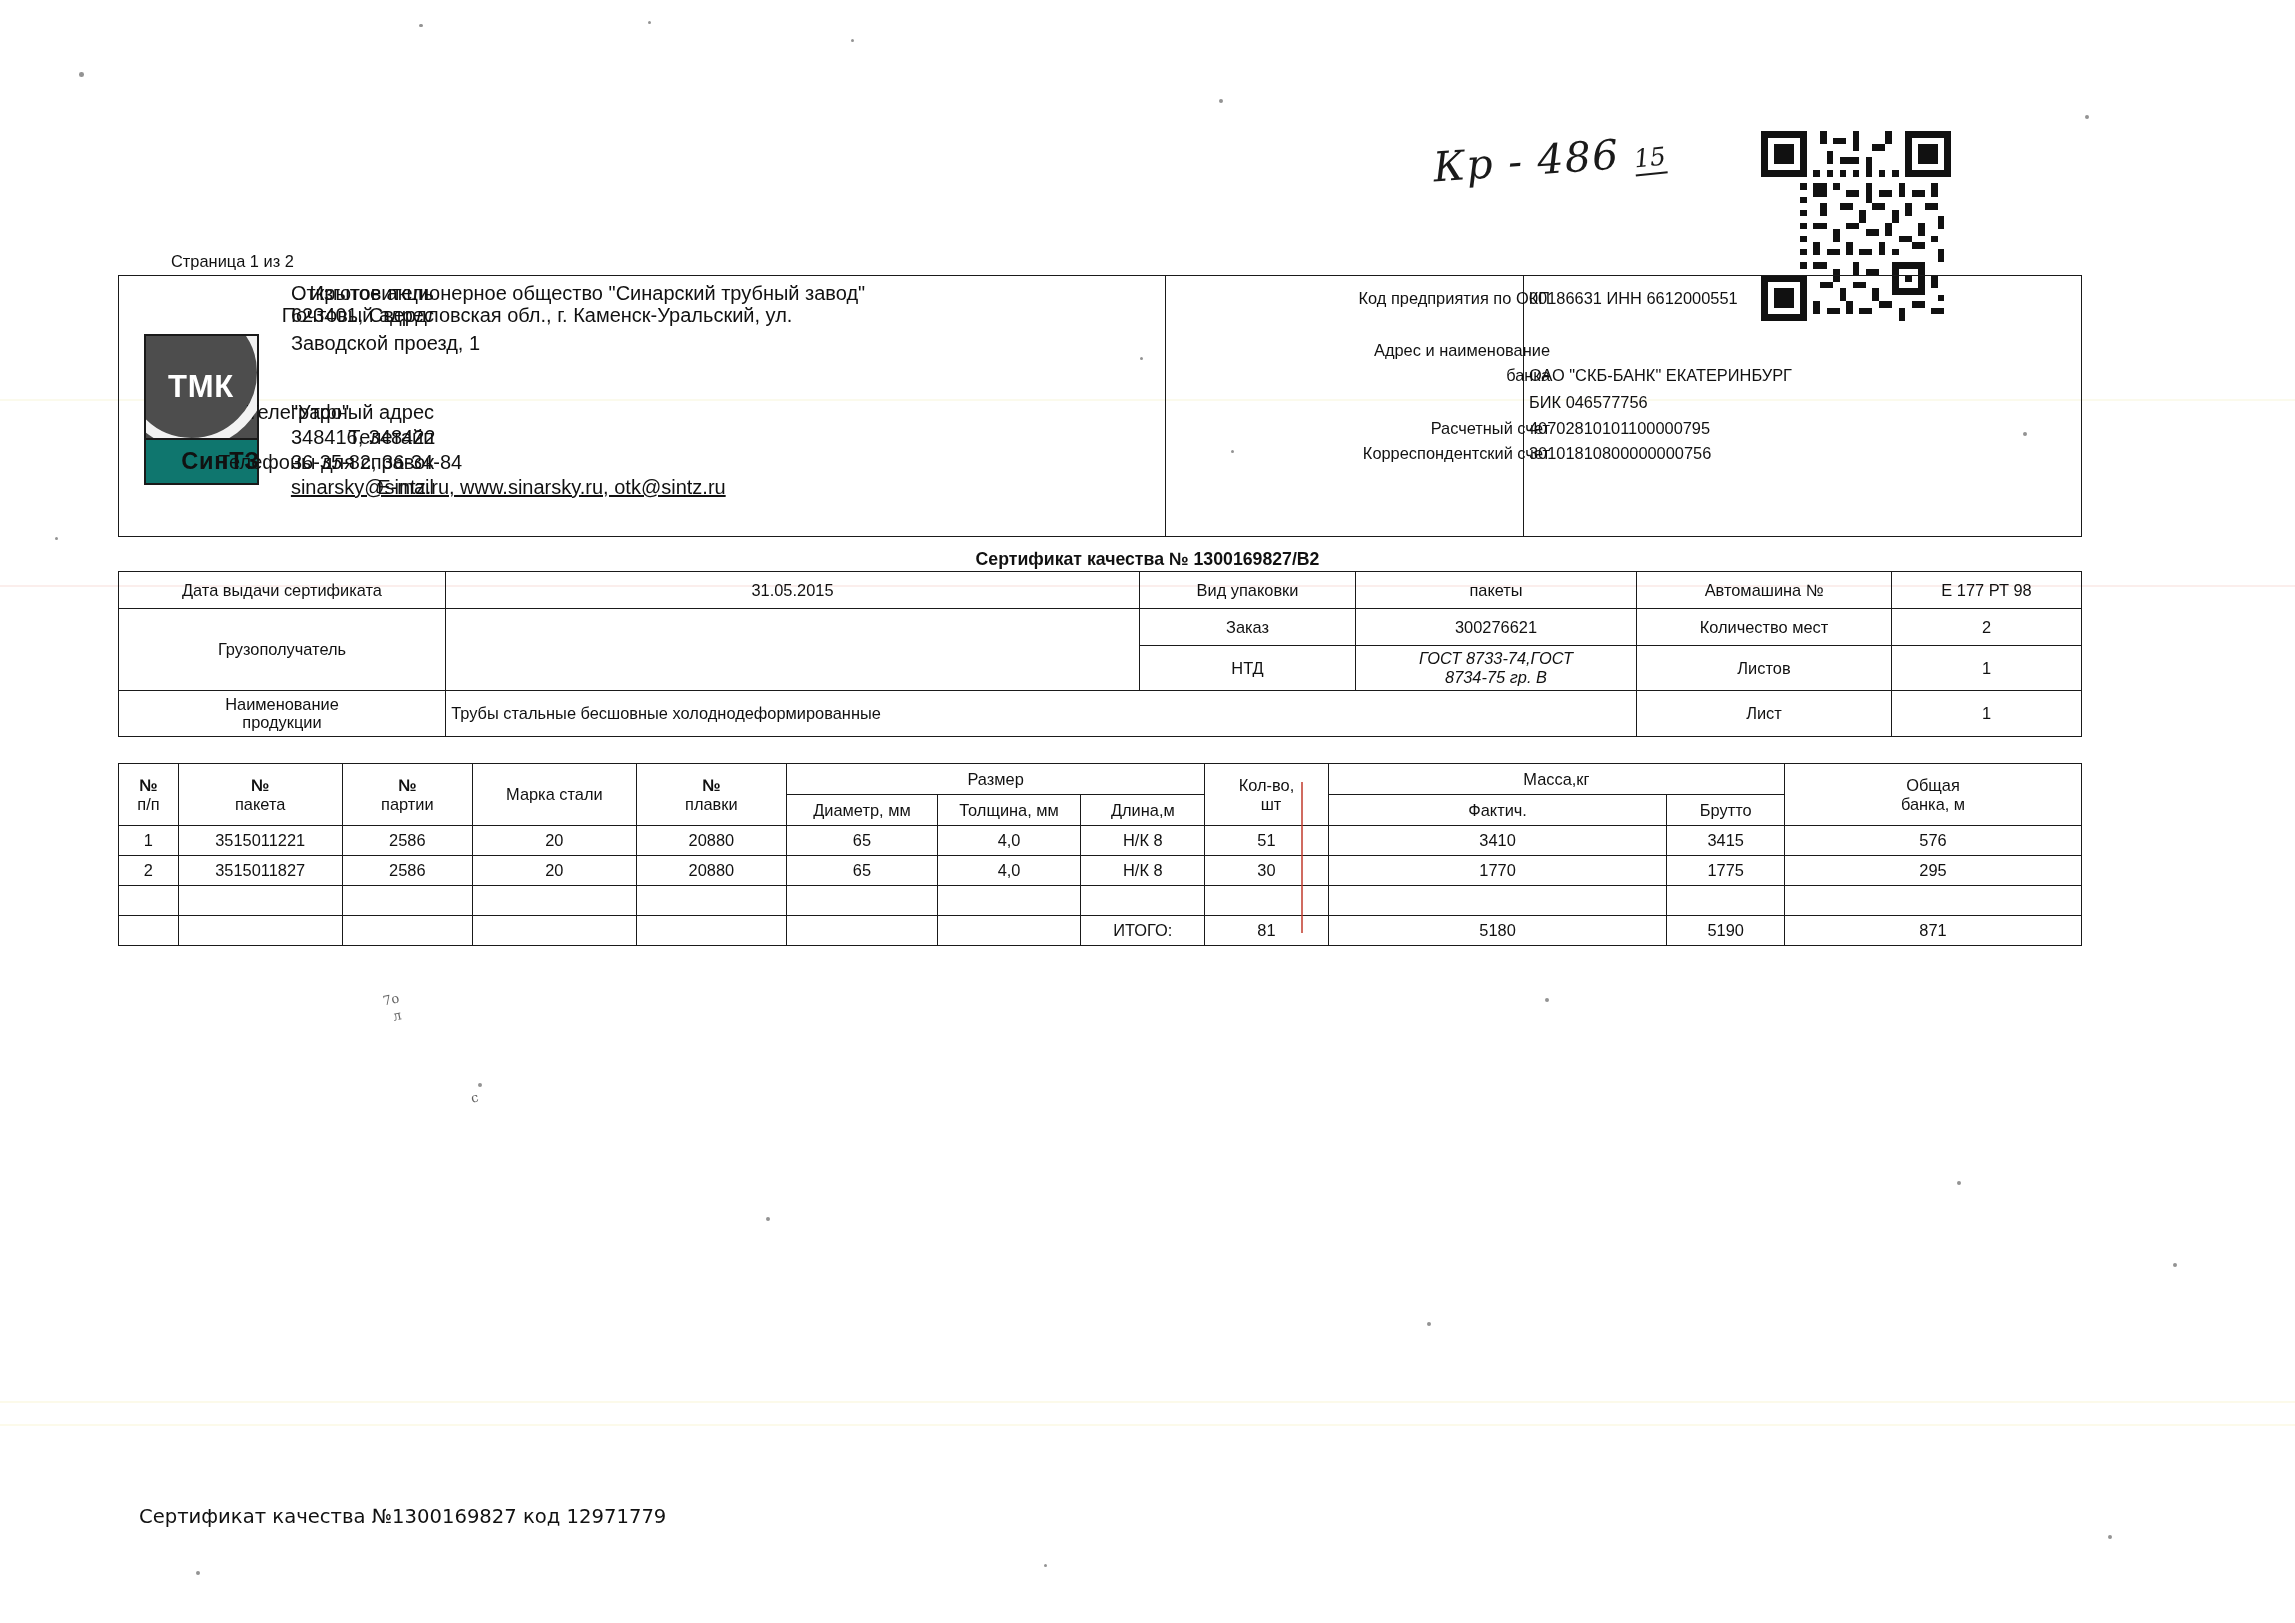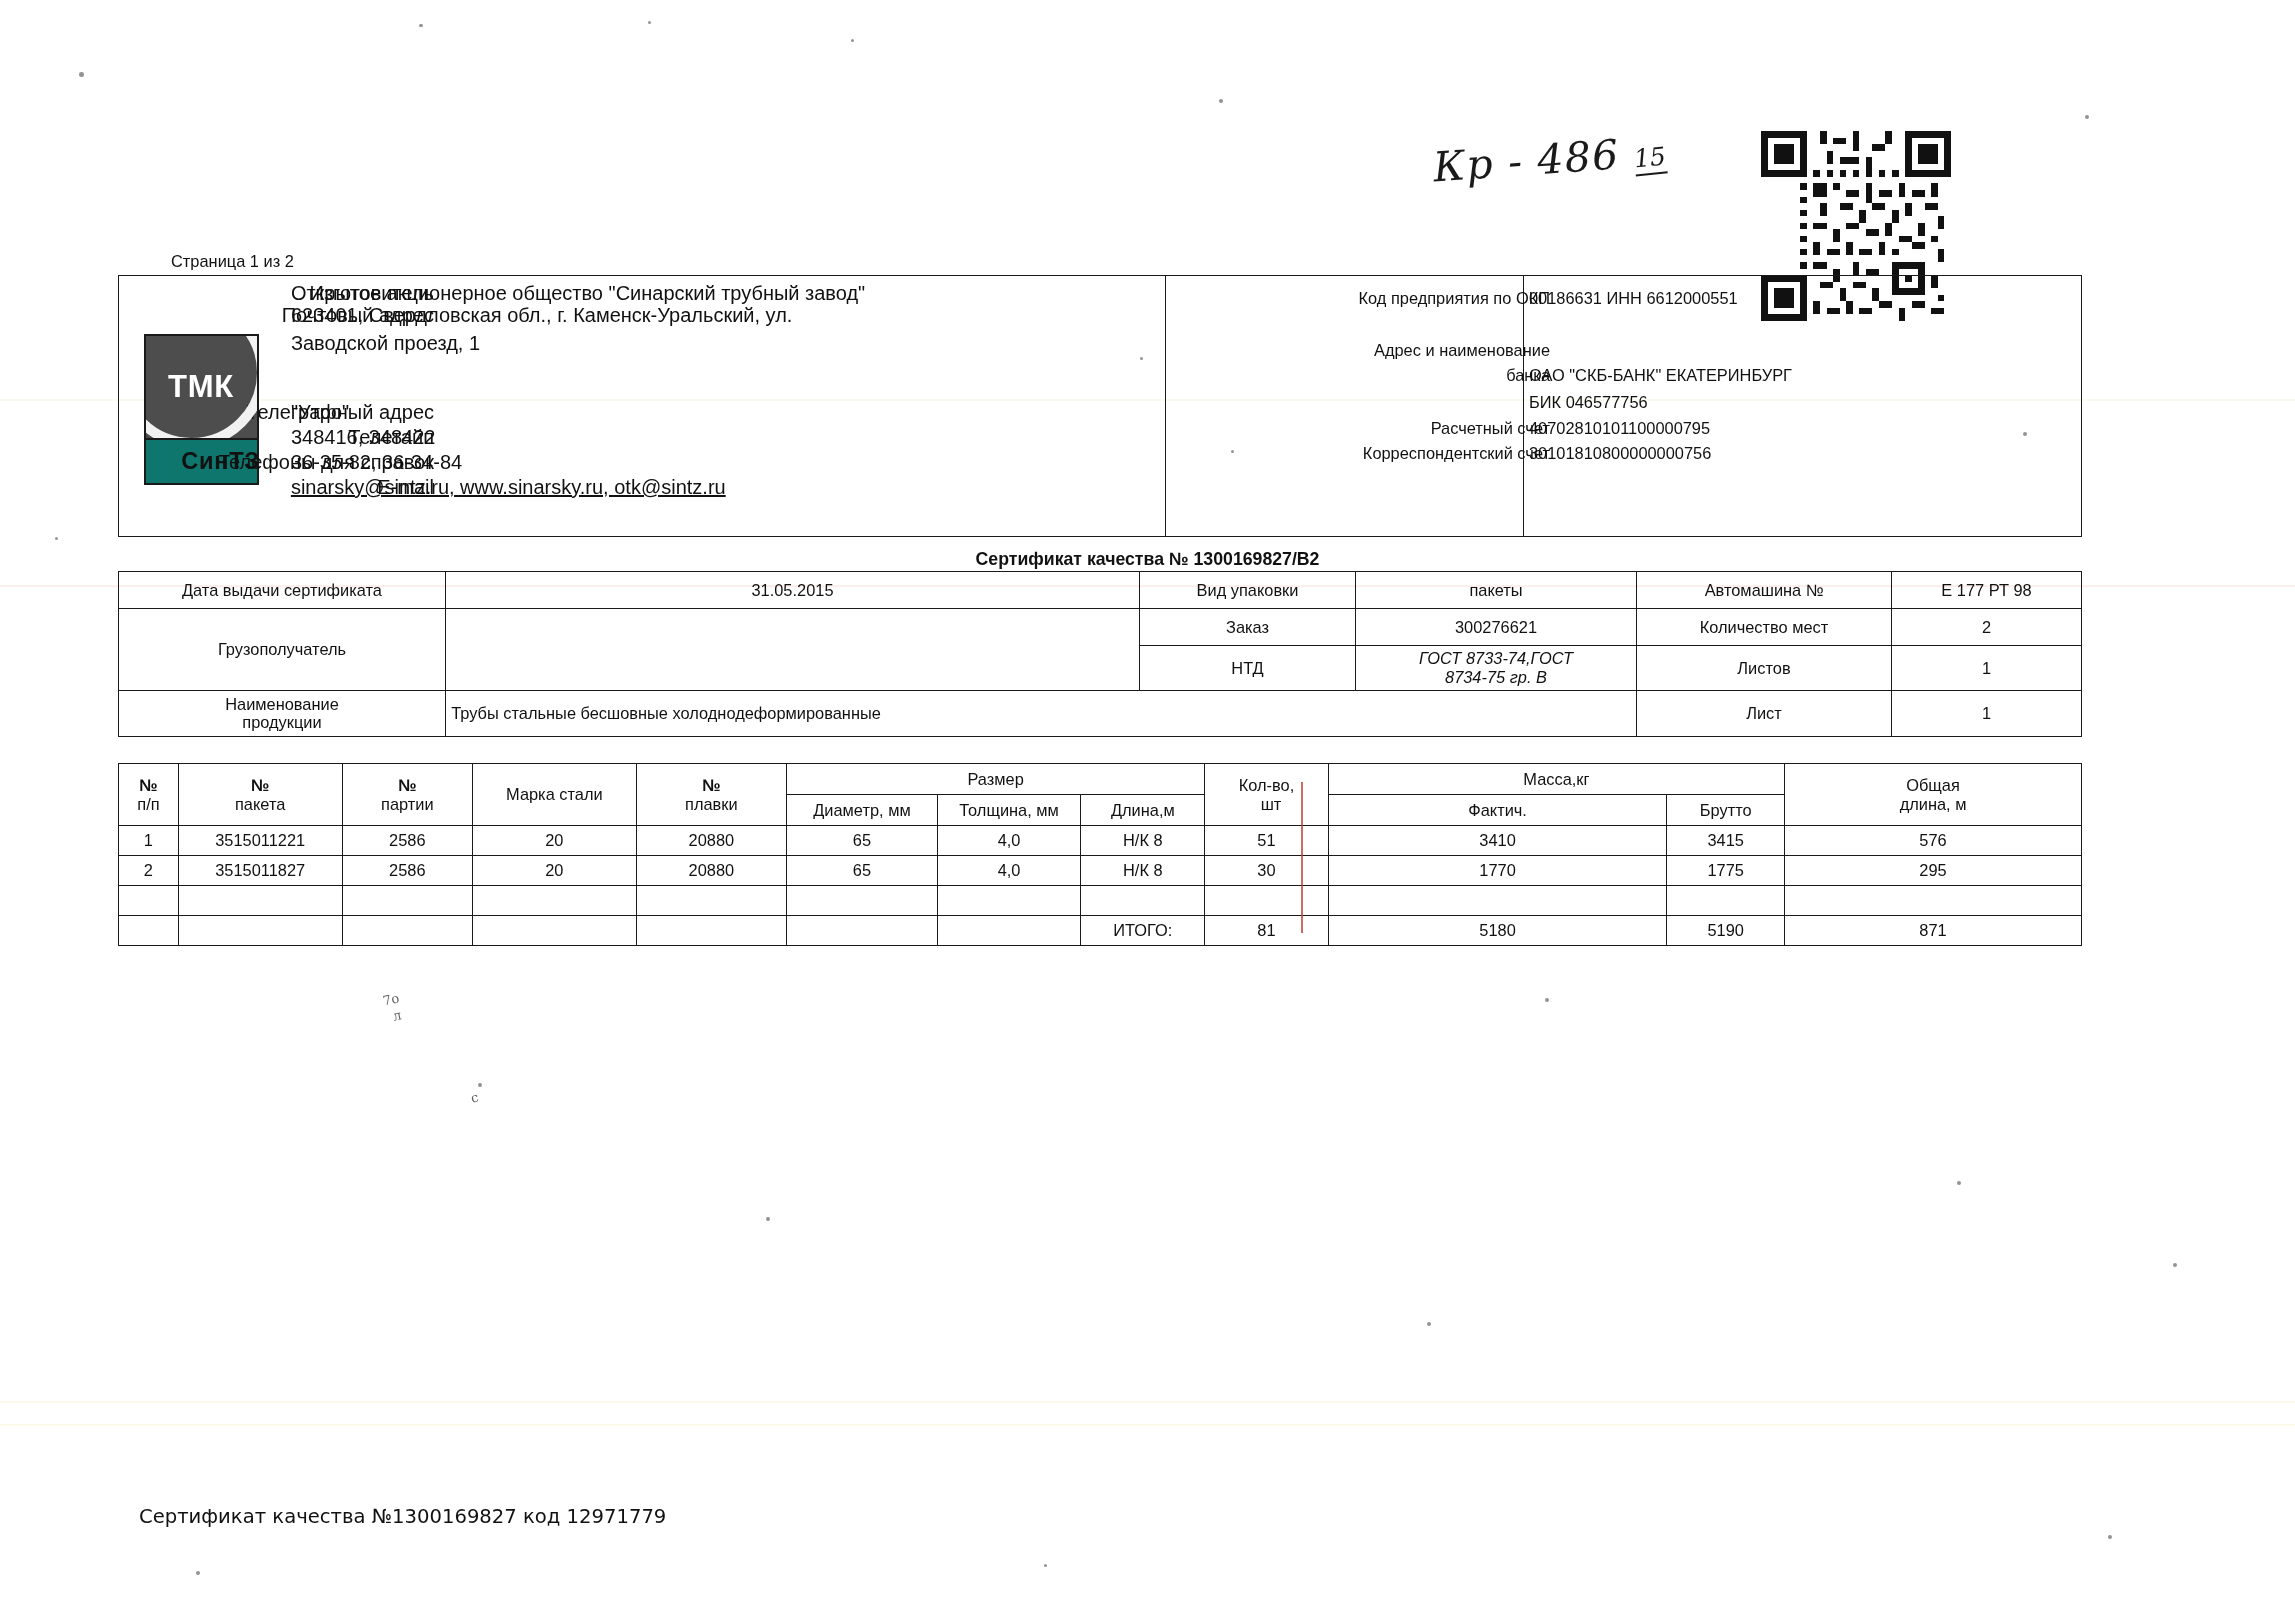--- a/index.html
+++ b/index.html
@@ -543,21 +543,21 @@
         <div>плавки</div>
       </td>
       <td colspan="3">Размер</td>
       <td rowspan="2" style="line-height:1.1;">
         <div>Кол-во,</div>
         <div style="text-align:center;padding-left:9.2px;">шт</div>
       </td>
       <td colspan="2">Масса,кг</td>
       <td rowspan="2" style="line-height:1.1;">
         <div>Общая</div>
-        <div>длина, м</div>
+        <div>банка, м</div>
       </td>
     </tr>
     <tr>
       <td>Диаметр, мм</td>
       <td>Толщина, мм</td>
       <td>Длина,м</td>
       <td>Фактич.</td>
       <td>Брутто</td>
     </tr>
   </thead>

